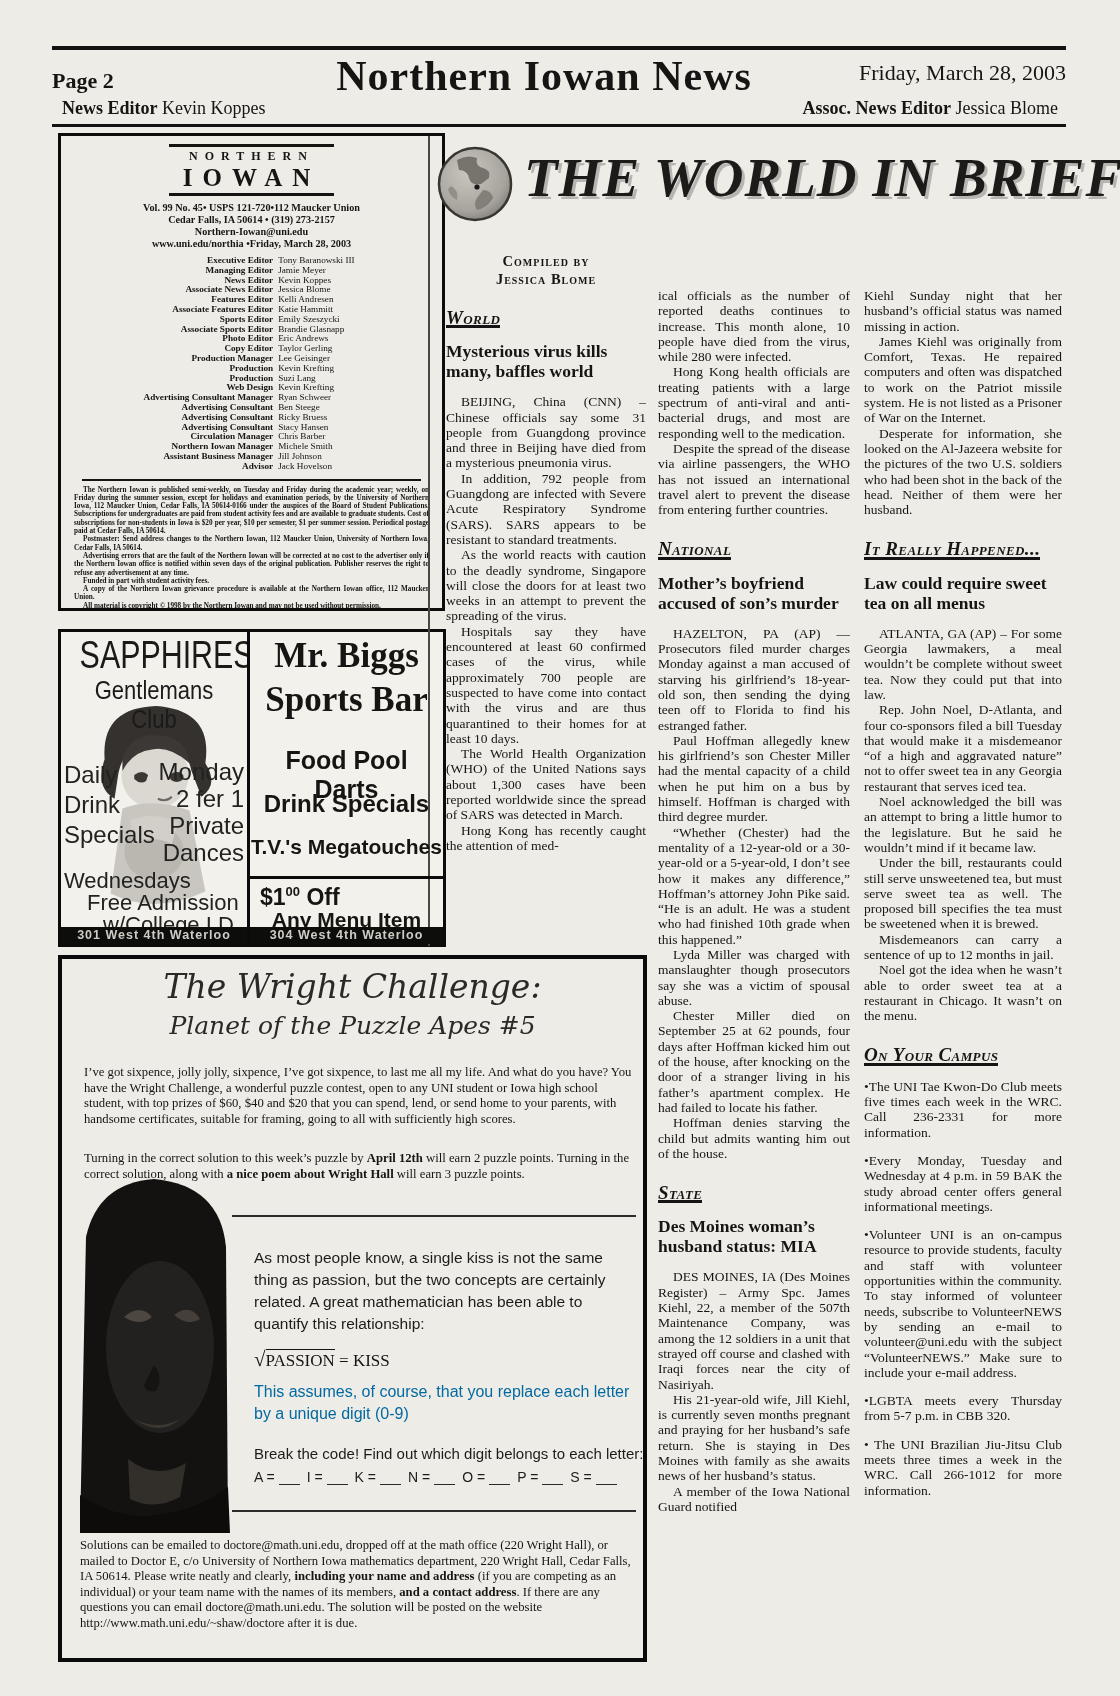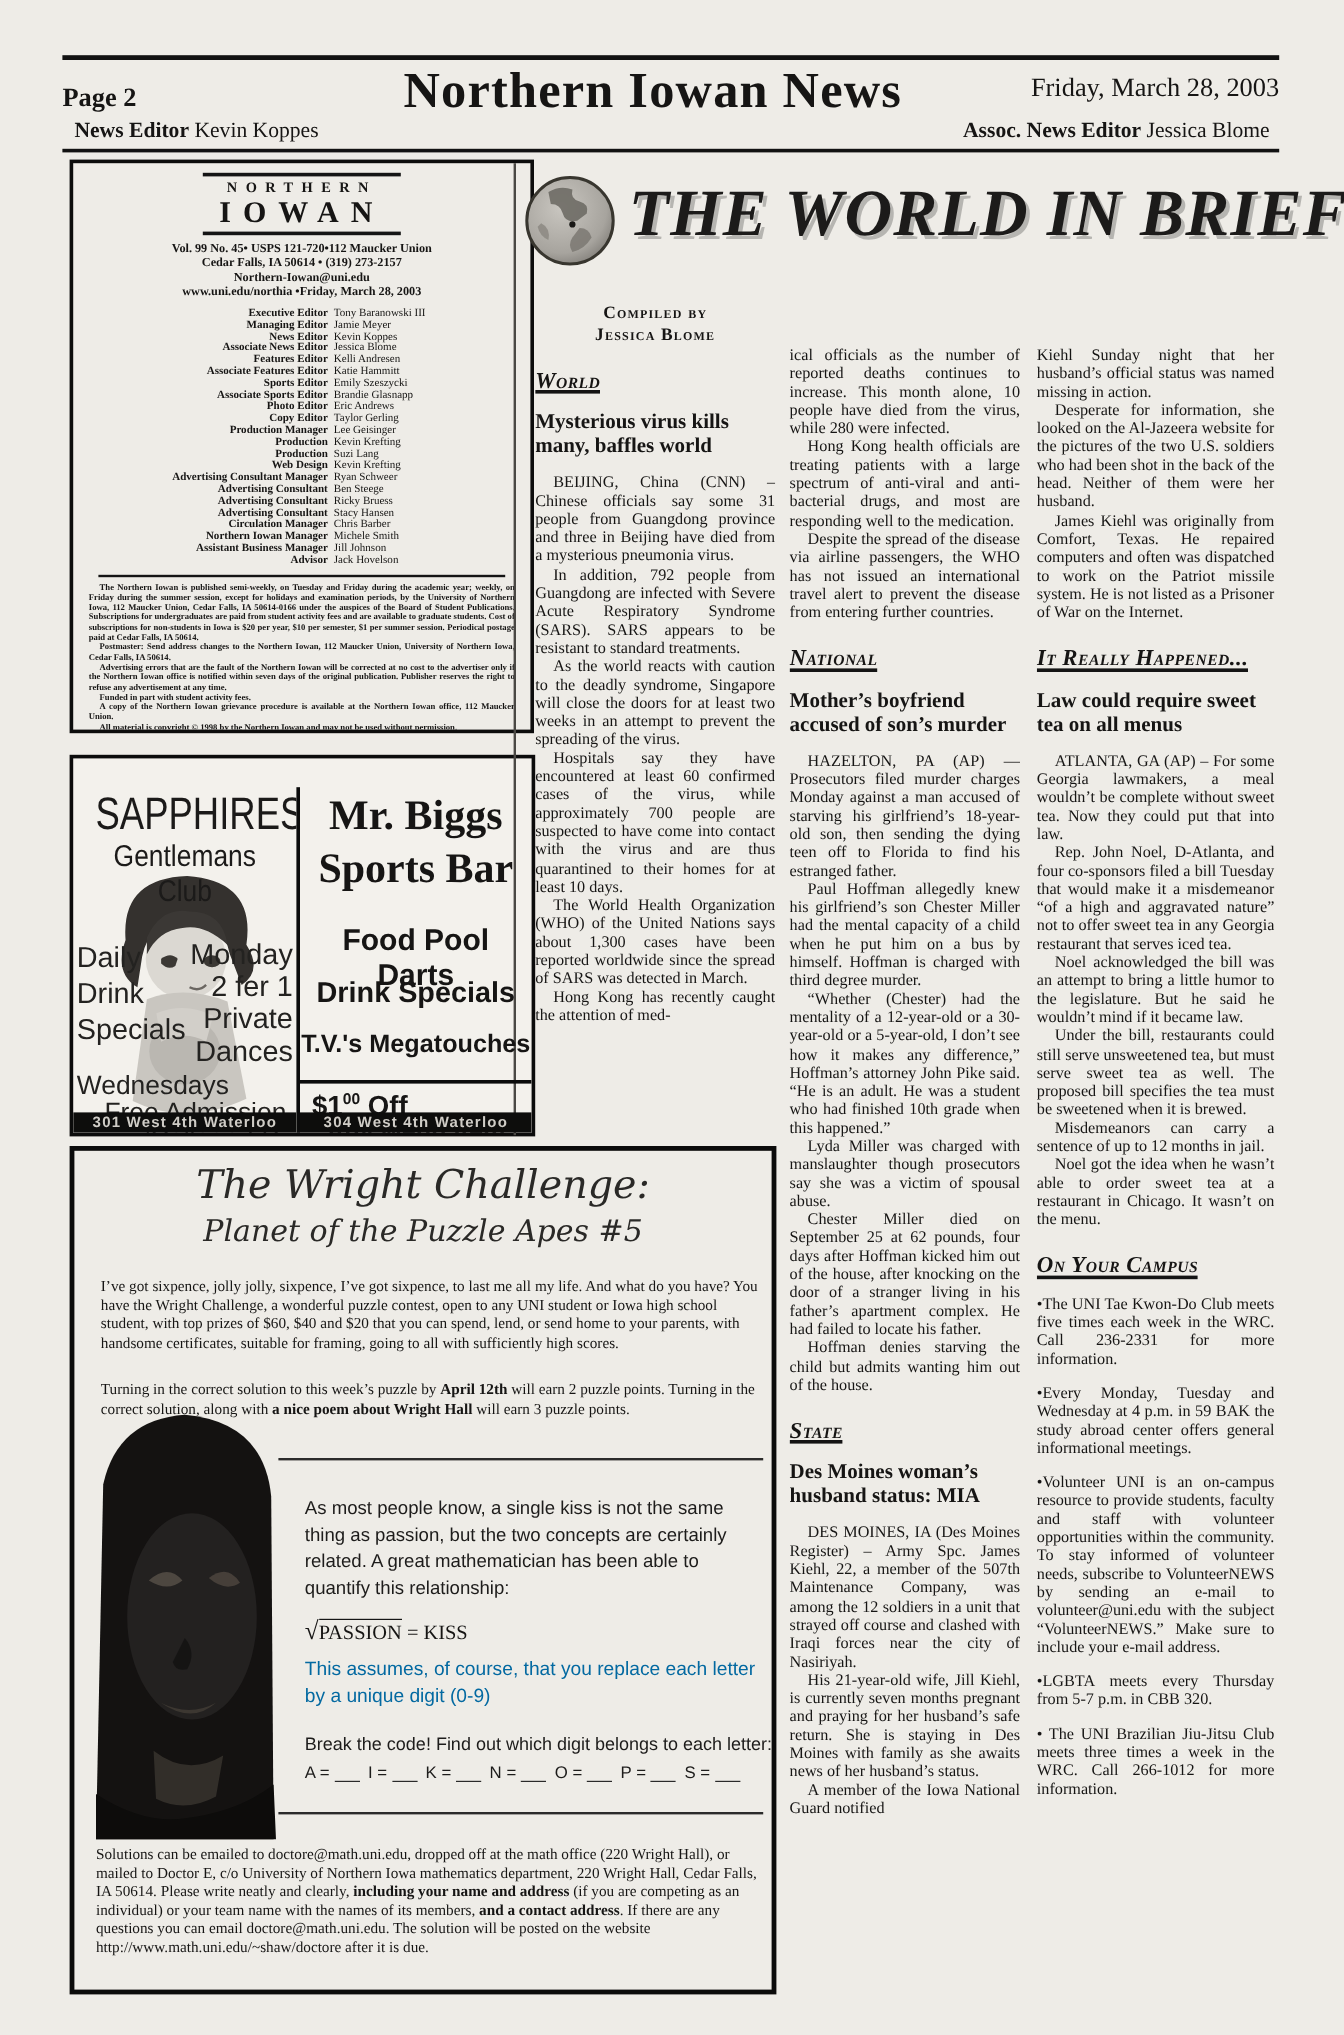--- a/index.html
+++ b/index.html
@@ -27,21 +27,21 @@
   .srow { display:flex; gap:5px; font-size:9.2px; line-height:9.8px;align-items:flex-end; }
   .st { width:56%; text-align:right; font-weight:bold; }
   .sn { flex:1; text-align:left; }
   .mh-div { width:94%; height:2px; background:#141414; margin:7px auto 5px; }
   .mh-fine { padding:0 3px; font-size:7.2px; line-height:8.3px; font-weight:bold; text-align:justify; }
   .mh-fine p { margin:0; text-indent:9px; }
 
   
   .ads { position:absolute; left:58px; top:629px; width:388px; height:318px; border:3px solid #0b0b0b;
          box-sizing:border-box; display:flex; background:#f3f1ec; }
-  .ad { position:relative; overflow:hidden;margin-top:24px; }
+  .ad { position:relative; overflow:hidden; }
   .ad-sap { width:186px; border-right:3px solid #0b0b0b; font-family:"Liberation Sans", sans-serif; }
   .ad-big { flex:1; font-family:"Liberation Serif", serif; }
   .ad .abs { position:absolute; z-index:2; }
   .sap-name { top:2px; left:0; width:100%; text-align:center; font-size:38px; transform:scaleX(0.8); transform-origin:center; color:#1b1a19; }
   .sap-sub  { top:44px; left:0; width:100%; text-align:center; font-size:25px; transform:scaleX(0.88); color:#1b1a19; }
   .sap-girl { position:absolute; z-index:1; top:70px; left:14px; width:158px; height:232px; }
   .sap-left { left:3px; top:128px; font-size:24px; line-height:30px; color:#232220; }
   .sap-right{ right:3px; top:126px; text-align:right; font-size:24px; line-height:27px; color:#232220; }
   .sap-wed  { left:3px; top:236px; font-size:22px; color:#232220; }
   .sap-free { left:26px; top:258px; font-size:22px; color:#232220; }
@@ -381,22 +381,22 @@
     <p>Hoffman denies starving the child but admits wanting him out of the house.</p>
     <div class="sectwrap"><span class="sect">State</span></div>
     <div class="headline">Des Moines woman’s husband status: MIA</div>
     <p>DES MOINES, IA (Des Moines Register) – Army Spc. James Kiehl, 22, a member of the 507th Maintenance Company, was among the 12 soldiers in a unit that strayed off course and clashed with Iraqi forces near the city of Nasiriyah.</p>
     <p>His 21-year-old wife, Jill Kiehl, is currently seven months pregnant and praying for her husband’s safe return. She is staying in Des Moines with family as she awaits news of her husband’s status.</p>
     <p>A member of the Iowa National Guard notified</p>
   </div>
 
   <div class="bcol" id="bcol3">
     <p class="noind">Kiehl Sunday night that her husband’s official status was named missing in action.</p>
+    <p>James Kiehl was originally from Comfort, Texas. He repaired computers and often was dispatched to work on the Patriot missile system. He is not listed as a Prisoner of War on the Internet.</p>
     <p>Desperate for information, she looked on the Al-Jazeera website for the pictures of the two U.S. soldiers who had been shot in the back of the head. Neither of them were her husband.</p>
-    <p>James Kiehl was originally from Comfort, Texas. He repaired computers and often was dispatched to work on the Patriot missile system. He is not listed as a Prisoner of War on the Internet.</p>
     <div class="sectwrap"><span class="sect">It Really Happened...</span></div>
     <div class="headline">Law could require sweet tea on all menus</div>
     <p>ATLANTA, GA (AP) – For some Georgia lawmakers, a meal wouldn’t be complete without sweet tea. Now they could put that into law.</p>
     <p>Rep. John Noel, D-Atlanta, and four co-sponsors filed a bill Tuesday that would make it a misdemeanor “of a high and aggravated nature” not to offer sweet tea in any Georgia restaurant that serves iced tea.</p>
     <p>Noel acknowledged the bill was an attempt to bring a little humor to the legislature. But he said he wouldn’t mind if it became law.</p>
     <p>Under the bill, restaurants could still serve unsweetened tea, but must serve sweet tea as well. The proposed bill specifies the tea must be sweetened when it is brewed.</p>
     <p>Misdemeanors can carry a sentence of up to 12 months in jail.</p>
     <p>Noel got the idea when he wasn’t able to order sweet tea at a restaurant in Chicago. It wasn’t on the menu.</p>
     <div class="sectwrap"><span class="sect">On Your Campus</span></div>
     <div class="campus">

